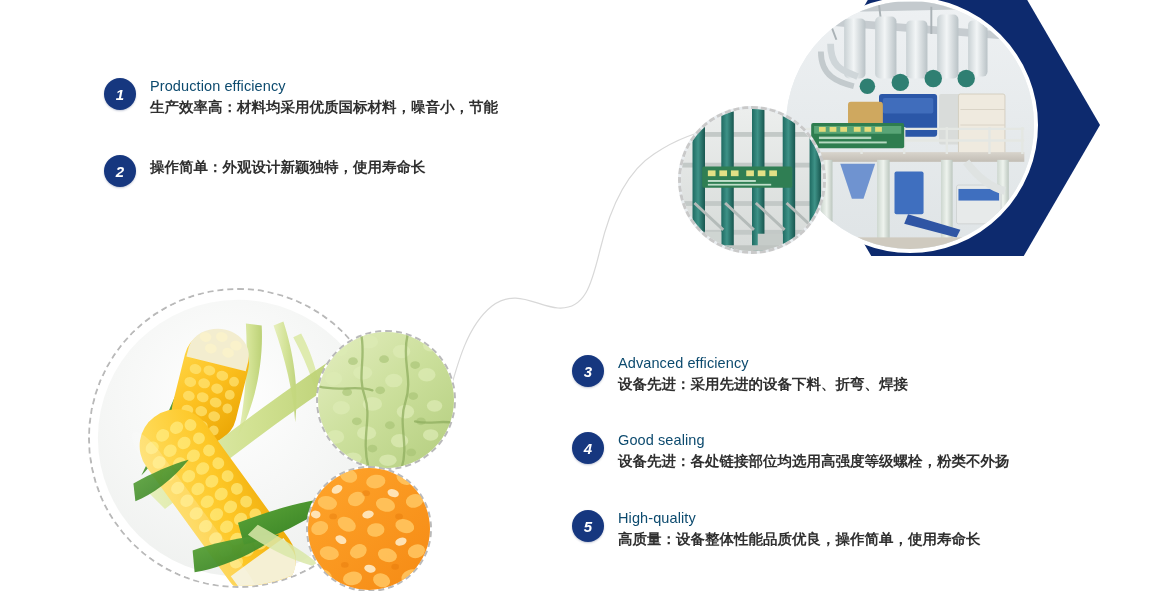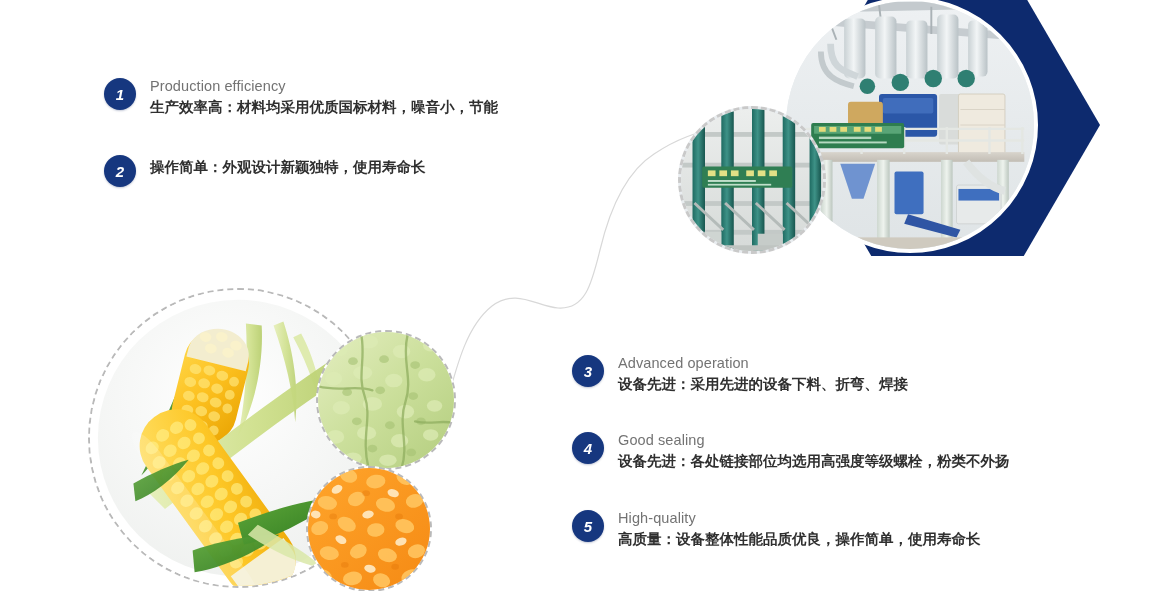--- a/index.html
+++ b/index.html
@@ -15,21 +15,21 @@
   .badge{
     width:32px;height:32px;border-radius:50%;
     background:#16377f;
     color:#ffffff;font-style:italic;font-weight:bold;font-size:15px;
     display:flex;align-items:center;justify-content:center;
     flex:0 0 32px;box-sizing:border-box;line-height:1;
     box-shadow:0 1px 2px rgba(10,30,90,.25);
   }
   .ftext{margin-left:14px;padding-top:0px;}
   .fhead{
-    color:#737373;font-size:14.5px;line-height:17px;
+    color:#0c4a6e;font-size:14.5px;line-height:17px;
     letter-spacing:.1px;white-space:nowrap;
   }
   .fdesc{
     color:#2f2f2f;font-size:14.5px;line-height:20px;margin-top:2px;
     white-space:nowrap;
     font-family:"DejaVu Sans","Liberation Sans",sans-serif;
     font-weight:bold;
   }
 
   
@@ -496,21 +496,21 @@
   <div class="feature" style="left:104px;top:155px;">
     <div class="badge">2</div>
     <div class="ftext">
       <div class="fdesc">操作简单：外观设计新颖独特，使用寿命长</div>
     </div>
   </div>
 
   <div class="feature" style="left:572px;top:355px;">
     <div class="badge">3</div>
     <div class="ftext">
-      <div class="fhead">Advanced operation</div>
+      <div class="fhead">Advanced efficiency</div>
       <div class="fdesc">设备先进：采用先进的设备下料、折弯、焊接</div>
     </div>
   </div>
 
   <div class="feature" style="left:572px;top:432px;">
     <div class="badge">4</div>
     <div class="ftext">
       <div class="fhead">Good sealing</div>
       <div class="fdesc">设备先进：各处链接部位均选用高强度等级螺栓，粉类不外扬</div>
     </div>

